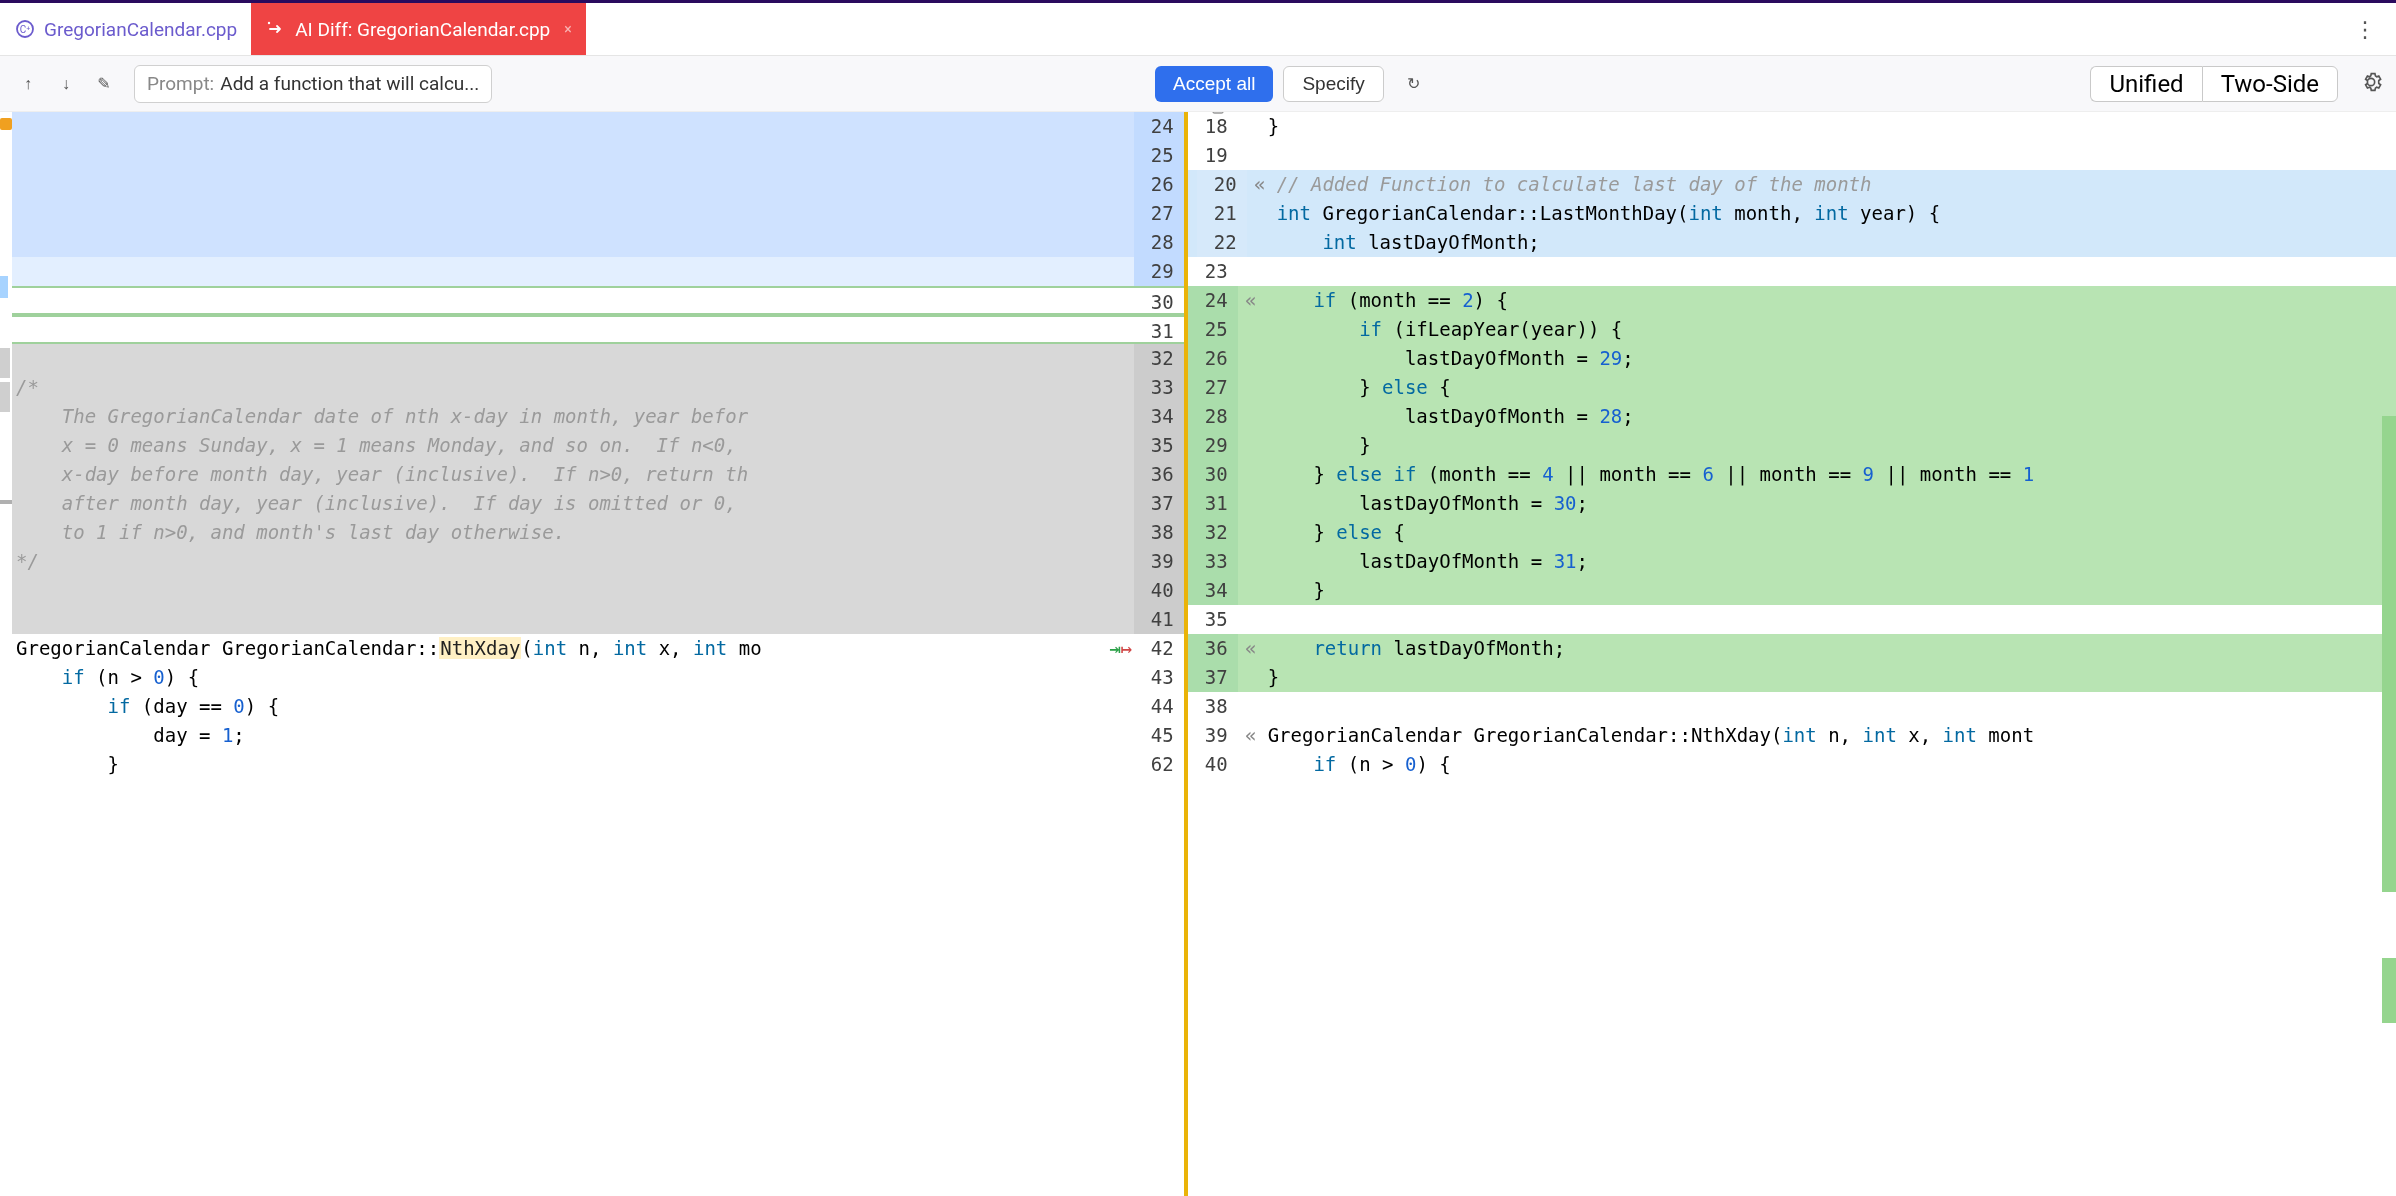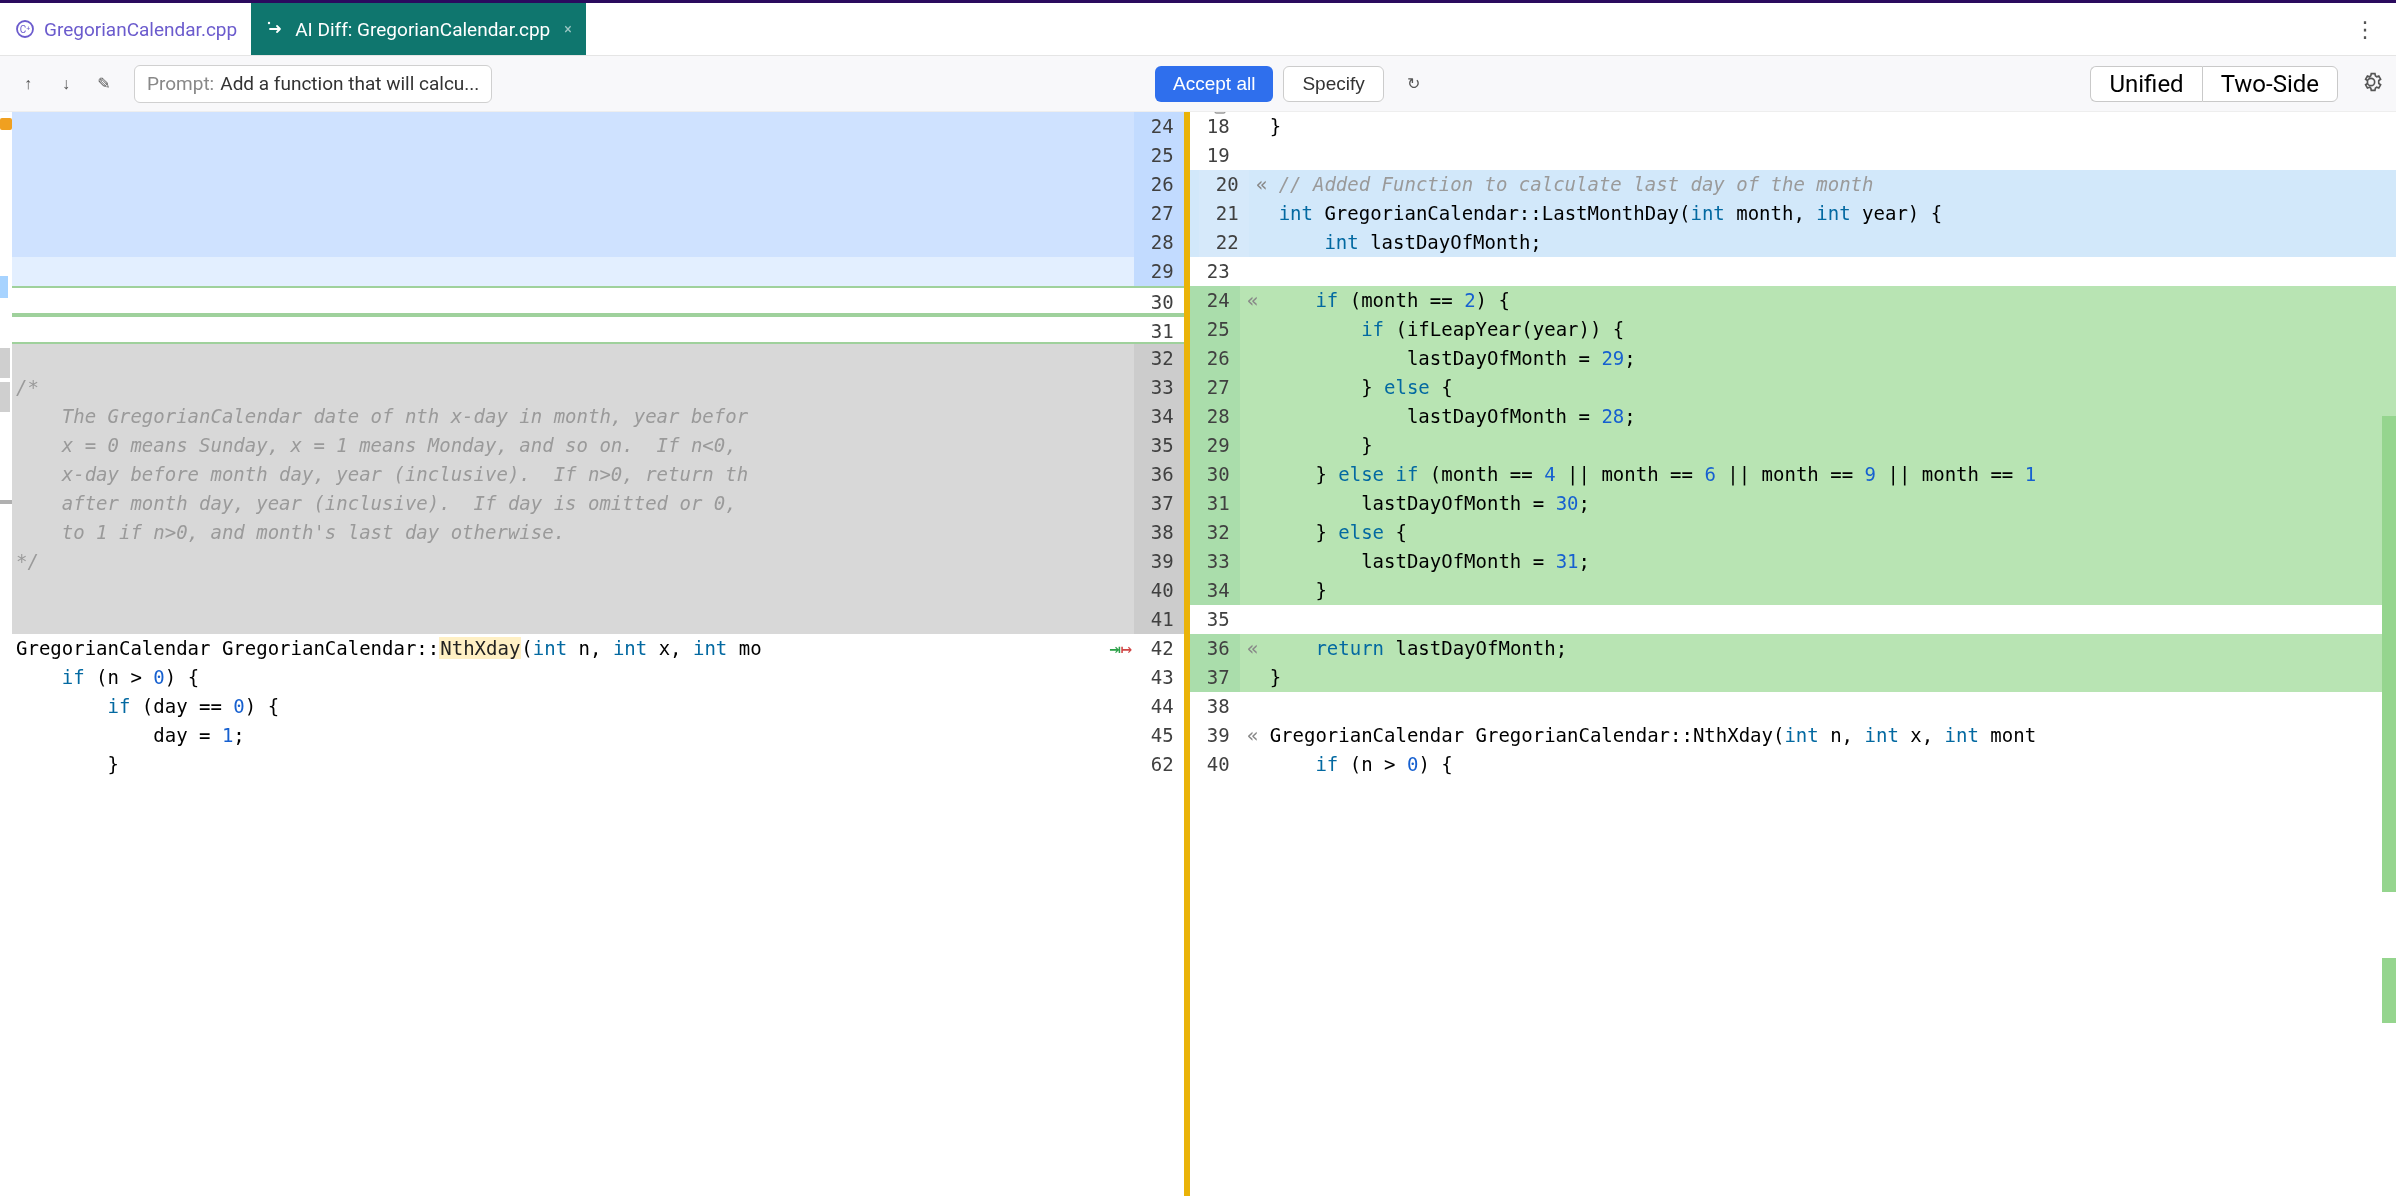--- a/index.html
+++ b/index.html
@@ -7,21 +7,21 @@
 
 .app { display: flex; flex-direction: column; height: 100vh; width: 100vw; position: relative; }
 
 
 .topline { height: 3px; background: #2a0a5e; }
 
 
 .tabs-row { display: flex; align-items: center; height: 53px; border-bottom: 1px solid #e5e5e5; position: relative; }
 .tab { display: flex; align-items: center; gap: 8px; padding: 0 14px; height: 100%; font-size: 19px; position: relative; cursor: pointer; }
 .tab-inactive { color: #6b5bcd; }
-.tab-active { background: #0f766e; color: #fff; }
+.tab-active { background: #ef4444; color: #fff; }
 .tab-icon { width: 22px; height: 22px; display: inline-flex; align-items: center; justify-content: center; }
 .tab-close { margin-left: 6px; opacity: .6; font-size: 14px; color: #fff; }
 .tabs-spacer { flex: 1; }
 .more-menu { padding: 0 20px; font-size: 22px; color: #555; cursor: pointer; }
 
 
 .toolbar-row { display: flex; align-items: center; height: 56px; padding: 0 14px; gap: 10px; background: #f8f8fa; border-bottom: 1px solid #eee; }
 .tb-arrow { width: 28px; height: 28px; display: inline-flex; align-items: center; justify-content: center; color: #555; cursor: pointer; }
 .tb-edit { width: 28px; height: 28px; display: inline-flex; align-items: center; justify-content: center; color: #555; cursor: pointer; margin-right: 6px; }
 .prompt-box { display: flex; align-items: center; border: 1.5px solid #d0d0d0; border-radius: 6px; height: 38px; padding: 0 12px; font-size: 19px; background: #fff; color: #333; }
@@ -41,21 +41,21 @@
 
 .left-gutter-strip { width: 12px; display:flex; flex-direction:column; align-items:center; gap:6px; padding-top:6px; position:relative; }
 .left-gutter-strip .warn { width:12px; height:12px; background:#f0a020; border-radius:2px; }
 .left-gutter-strip .region-blue { position:absolute; left:0; top:164px; width:8px; height:22px; background:#a7d3ff; }
 .left-gutter-strip .region-grey1 { position:absolute; left:0; top:236px; width:10px; height:30px; background:#cfcfcf; }
 .left-gutter-strip .region-grey2 { position:absolute; left:0; top:270px; width:10px; height:30px; background:#cfcfcf; }
 .left-gutter-strip .hline-grey { position:absolute; left:0; top:388px; width:12px; height:4px; background:#b0b0b0; }
 
 .pane { overflow: hidden; display:flex; flex-direction:column; font-family: "SF Mono", Menlo, Consolas, monospace; font-size: 19px; line-height: 29px; }
 .pane-left { width: 48.9%; }
-.pane-right { flex: 1; border-left: 6px solid #eab308; position:relative; }
+.pane-right { flex: 1; border-left: 4px solid #eab308; position:relative; }
 .lock-icon { position:absolute; top: -18px; left: 22px; color:#888; z-index:5; }
 
 .code-container { flex:1; overflow:hidden; position:relative; }
 .code-rows { position:relative; }
 
 .row { display:flex; height:29px; align-items:stretch; }
 .row .ln { width: 50px; text-align:right; padding-right:10px; color:#404040; user-select:none; flex-shrink:0; }
 .row .marker { width: 26px; text-align:center; color:#888; flex-shrink:0; }
 .row .txt { flex:1; white-space:pre; overflow:hidden; padding-left: 4px; }
 

